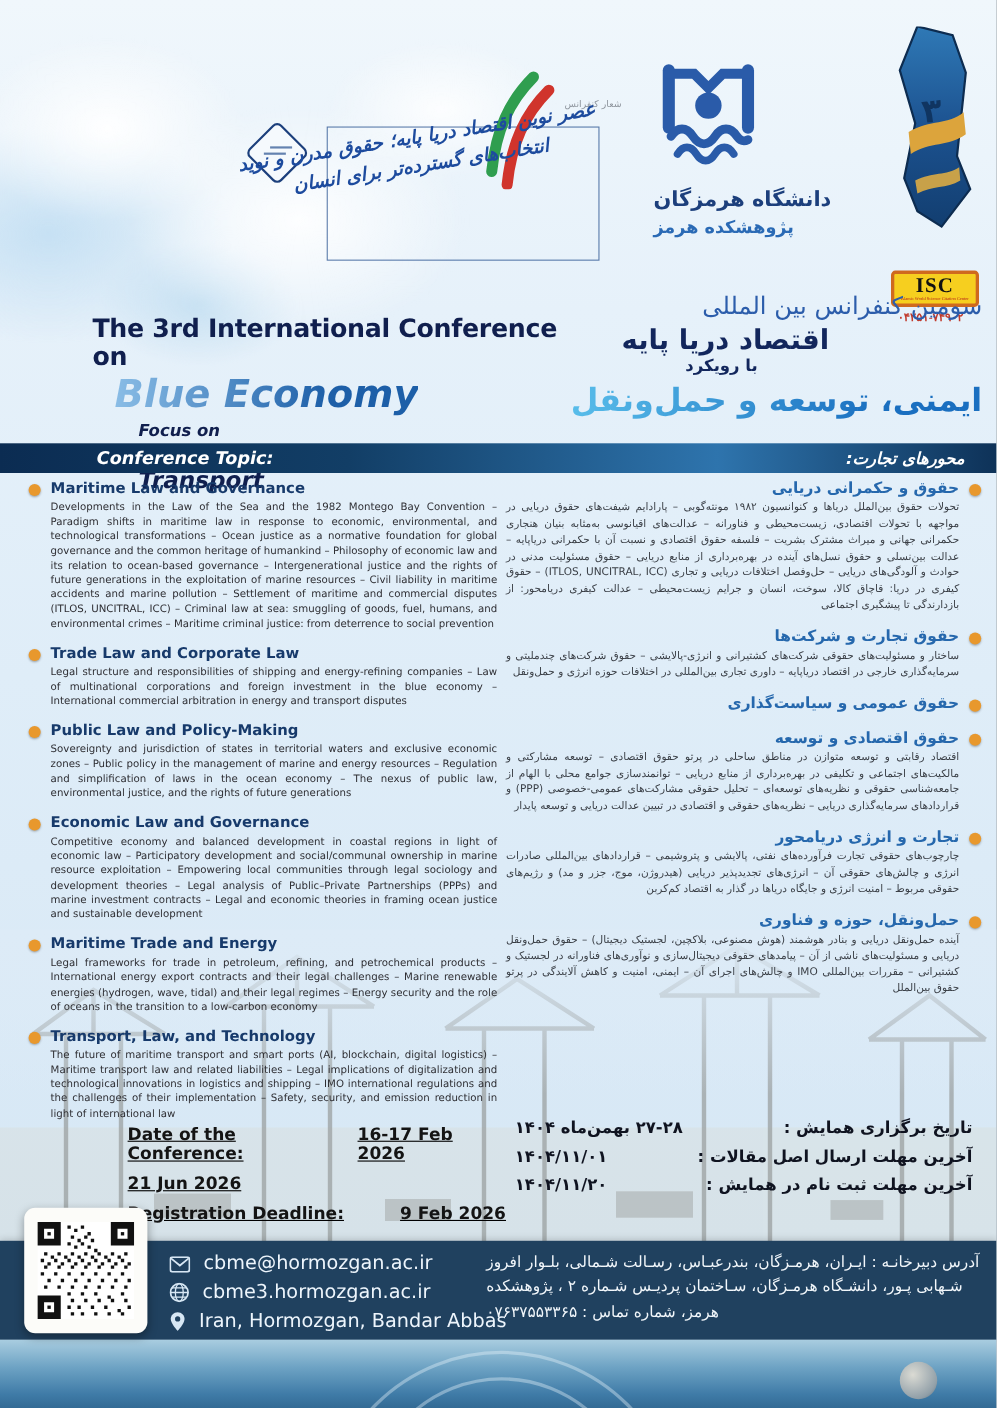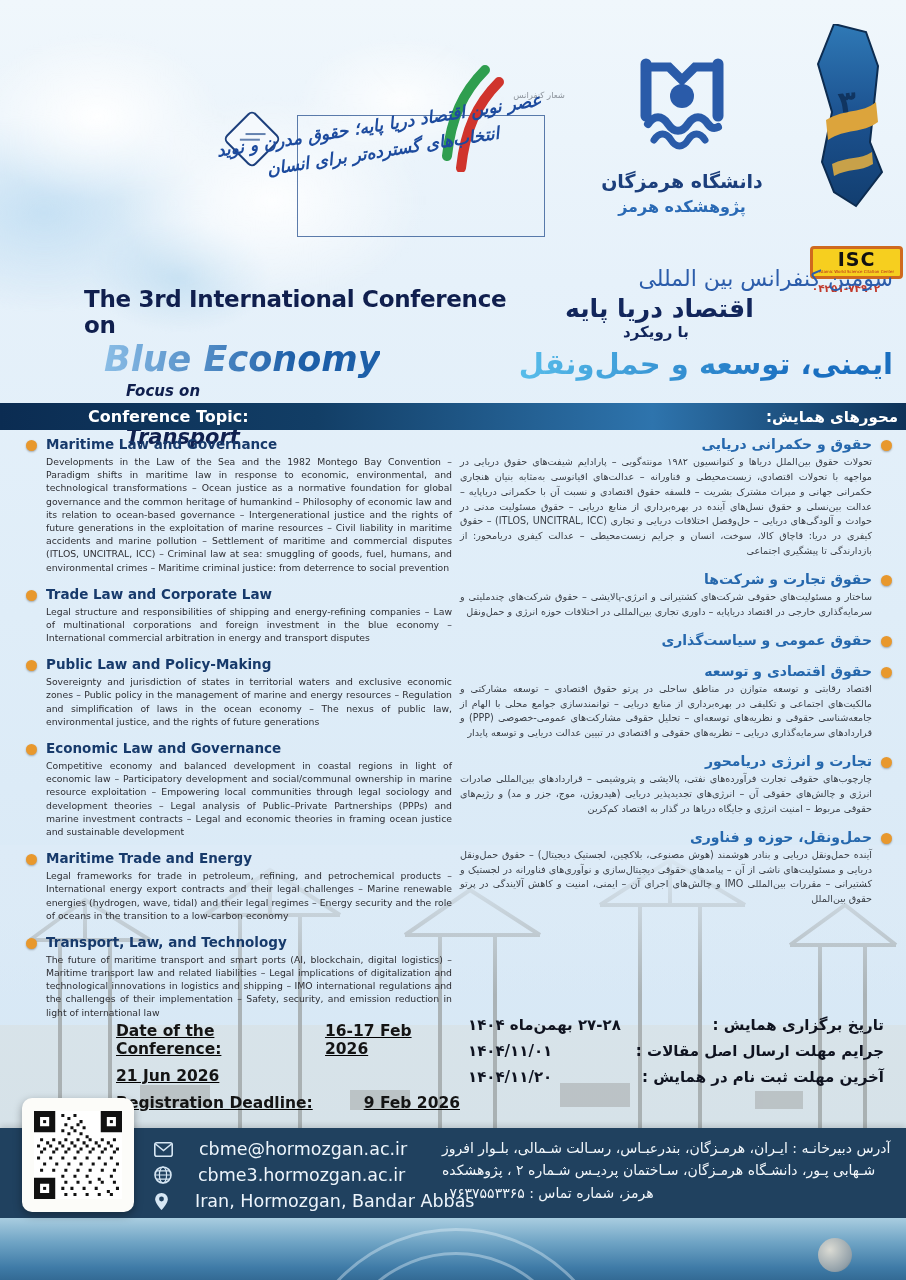--- a/index.html
+++ b/index.html
@@ -33,26 +33,26 @@
   .slogan-frame{position:absolute;left:92px;top:55px;width:246px;height:120px;border:1.5px solid #27508f;opacity:.75;}
   .slogan-caption{position:absolute;right:-10px;top:30px;font-size:8.5px;color:#8d949c;direction:rtl;}
   .slogan-text{position:absolute;left:4px;top:52px;width:344px;transform:rotate(-9deg);
     direction:rtl;text-align:center;color:#1d4b9e;font-weight:bold;font-style:italic;
     font-size:17px;line-height:1.55;}
   .seal{position:absolute;left:26px;top:58px;width:38px;height:38px;transform:rotate(45deg);
     background:#f5f9fd;border:2px solid #1c3f7c;border-radius:6px;}
   .seal i{position:absolute;left:8px;top:12px;width:20px;height:2px;background:#27508f;opacity:.7;transform:rotate(-45deg);}
   .seal i+i{top:20px;}
   .ribbon{position:absolute;left:228px;top:4px;width:76px;height:108px;}
-  .uni-logo{position:absolute;left:594px;top:58px;width:176px;text-align:center;}
+  .uni-logo{position:absolute;left:594px;top:58px;width:176px;text-align:left;}
   .uni-name{font-size:19px;font-weight:bold;color:#1c3f7c;margin-top:4px;direction:rtl;}
   .inst-name{font-size:16px;font-weight:bold;color:#2a6ab5;margin-top:5px;direction:rtl;letter-spacing:1px;}
   .emblem{position:absolute;left:812px;top:24px;width:76px;height:186px;}
   .emblem-num{position:absolute;left:26px;top:60px;font-size:30px;font-weight:bold;color:#103561;transform:rotate(-6deg);}
-  .isc{position:absolute;left:810px;top:246px;width:72px;text-align:center;}
+  .isc{position:absolute;left:810px;top:246px;width:72px;text-align:center;font-family:Liberation Serif, serif;}
   .isc-box{display:inline-block;background:#f6cf1f;border:3px solid #cf6a1e;border-radius:4px;padding:1px 6px 2px;}
   .isc-text{font-size:19px;font-weight:900;color:#111;letter-spacing:1px;line-height:1.05;}
   .isc-sub{font-size:4px;color:#b5231d;line-height:1;white-space:nowrap;overflow:hidden;}
   .isc-code{font-size:10.5px;color:#c0392b;font-weight:bold;margin-top:3px;direction:rtl;}
   
   .title-en{position:absolute;left:84px;top:286px;width:430px;}
   .te1{font-size:23px;font-weight:bold;color:#101f4e;letter-spacing:-.3px;}
   .te2{font-size:35px;font-weight:bold;font-style:italic;margin:1px 0 3px 20px;
     background:linear-gradient(90deg,#8abde6,#1d5fa8 70%);-webkit-background-clip:text;background-clip:text;
     color:#2a6ab5;-webkit-text-fill-color:transparent;display:inline-block;text-align:center;}
@@ -60,22 +60,22 @@
   .te4{font-size:21px;font-style:italic;font-weight:bold;color:#101f4e;margin-left:42px;margin-top:1px;}
   .title-fa{position:absolute;left:505px;top:266px;width:388px;direction:rtl;text-align:right;}
   .tf1{font-size:22px;color:#2c5dab;}
   .tf2{font-size:25px;color:#12265c;font-weight:bold;padding-left:60px;text-align:left;margin-top:3px;}
   .tf3{font-size:15px;color:#12265c;font-weight:bold;padding-left:118px;text-align:left;margin-top:0;}
   .tf4{font-size:29px;font-weight:bold;margin-top:6px;
     background:linear-gradient(90deg,#58bdea,#1a6fc0 75%);-webkit-background-clip:text;background-clip:text;
     color:#1e78c5;-webkit-text-fill-color:transparent;display:inline-block;}
   
   .topic-bar{position:absolute;left:0;top:403px;width:906px;height:27px;box-sizing:border-box;
-    display:flex;align-items:center;justify-content:space-between;padding:0 8px 0 88px;
-    background:linear-gradient(90deg,#0b2c52 0%,#123e66 35%,#2e74ad 72%,#0e3258 100%);}
+    display:flex;align-items:center;justify-content:space-between;padding:0 29px 0 88px;
+    background:linear-gradient(90deg,#0b2c52 0%,#123e66 35%,#2e74ad 72%,#0e3258 100%);font-style:italic;}
   .bar-en{color:#fff;font-weight:bold;font-size:16px;}
   .bar-fa{color:#fff;font-weight:bold;font-size:15px;direction:rtl;}
   
   .topics-en{position:absolute;left:26px;top:436px;width:426px;z-index:2;}
   .topics-fa{position:absolute;left:460px;top:436px;width:432px;direction:rtl;z-index:2;}
   .topic{display:flex;gap:9px;margin-bottom:12px;}
   .bullet{width:11px;height:11px;border-radius:50%;background:#e8982d;margin-top:4px;flex:0 0 auto;
     box-shadow:0 1px 2px rgba(0,0,0,.3);}
   .topic-title{font-size:13.5px;font-weight:bold;color:#173a6b;margin-bottom:3px;}
   .topic-desc{font-size:9.3px;line-height:1.42;color:#2e2e33;text-align:justify;}
@@ -87,21 +87,21 @@
   .date-row{display:flex;justify-content:space-between;margin-bottom:9px;font-weight:bold;
     font-size:15.5px;color:#141414;}
   .dates-fa .date-row{font-size:15px;color:#0f1320;margin-bottom:8px;}
   
   .footer-bar{position:absolute;left:0;top:1128px;width:906px;height:90px;background:#20415f;
     box-shadow:0 -2px 6px rgba(0,0,0,.15);}
   .qr-card{position:absolute;left:22px;top:1098px;width:112px;height:114px;background:#fcfcf9;
     border-radius:10px;box-shadow:0 3px 9px rgba(0,0,0,.35);display:flex;align-items:center;
     justify-content:center;z-index:3;}
   .contact{position:absolute;left:154px;top:1139px;z-index:3;}
-  .contact-row{display:flex;align-items:center;gap:26px;margin-bottom:6px;font-size:17.5px;color:#edf5fc;}
+  .contact-row{display:flex;align-items:center;gap:12px;margin-bottom:6px;font-size:17.5px;color:#edf5fc;}
   .contact-row svg{flex:0 0 auto;}
   .address-fa{position:absolute;left:442px;top:1137px;width:450px;direction:rtl;text-align:left;
     font-size:14px;line-height:1.6;color:#f2f7fb;z-index:3;}
 </style>
 </head>
 <body>
 
 <div class="poster">
 
   <div class="bg-map"></div>
@@ -187,21 +187,21 @@
 
   <div class="title-fa">
     <div class="tf1">سومین کنفرانس بین المللی</div>
     <div class="tf2">اقتصاد دریا پایه</div>
     <div class="tf3">با رویکرد</div>
     <div><span class="tf4">ایمنی، توسعه و حمل‌ونقل</span></div>
   </div>
 
   <div class="topic-bar">
     <span class="bar-en">Conference Topic:</span>
-    <span class="bar-fa">محورهای همایش:</span>
+    <span class="bar-fa">محورهای تجارت:</span>
   </div>
 
   <div class="topics-en">
     <div class="topic">
       <span class="bullet"></span>
       <div>
           <div class="topic-title">Maritime Law and Governance</div>
       <div class="topic-desc">Developments in the Law of the Sea and the 1982 Montego Bay Convention – Paradigm shifts in maritime law in response to economic, environmental, and technological transformations – Ocean justice as a normative foundation for global governance and the common heritage of humankind – Philosophy of economic law and its relation to ocean-based governance – Intergenerational justice and the rights of future generations in the exploitation of marine resources – Civil liability in maritime accidents and marine pollution – Settlement of maritime and commercial disputes (ITLOS, UNCITRAL, ICC) – Criminal law at sea: smuggling of goods, fuel, humans, and environmental crimes – Maritime criminal justice: from deterrence to social prevention</div>
         </div>
     </div>
@@ -299,21 +299,21 @@
       <span>9 Feb 2026</span>
     </div>
   </div>
 
   <div class="dates-fa">
     <div class="date-row">
       <span>تاریخ برگزاری همایش :</span>
       <span>۲۷-۲۸ بهمن‌ماه ۱۴۰۴</span>
     </div>
     <div class="date-row">
-      <span>جرایم مهلت ارسال اصل مقالات :</span>
+      <span>آخرین مهلت ارسال اصل مقالات :</span>
       <span>۱۴۰۴/۱۱/۰۱</span>
     </div>
     <div class="date-row">
       <span>آخرین مهلت ثبت نام در همایش :</span>
       <span>۱۴۰۴/۱۱/۲۰</span>
     </div>
   </div>
 
   <div class="footer-bar"></div>
 

